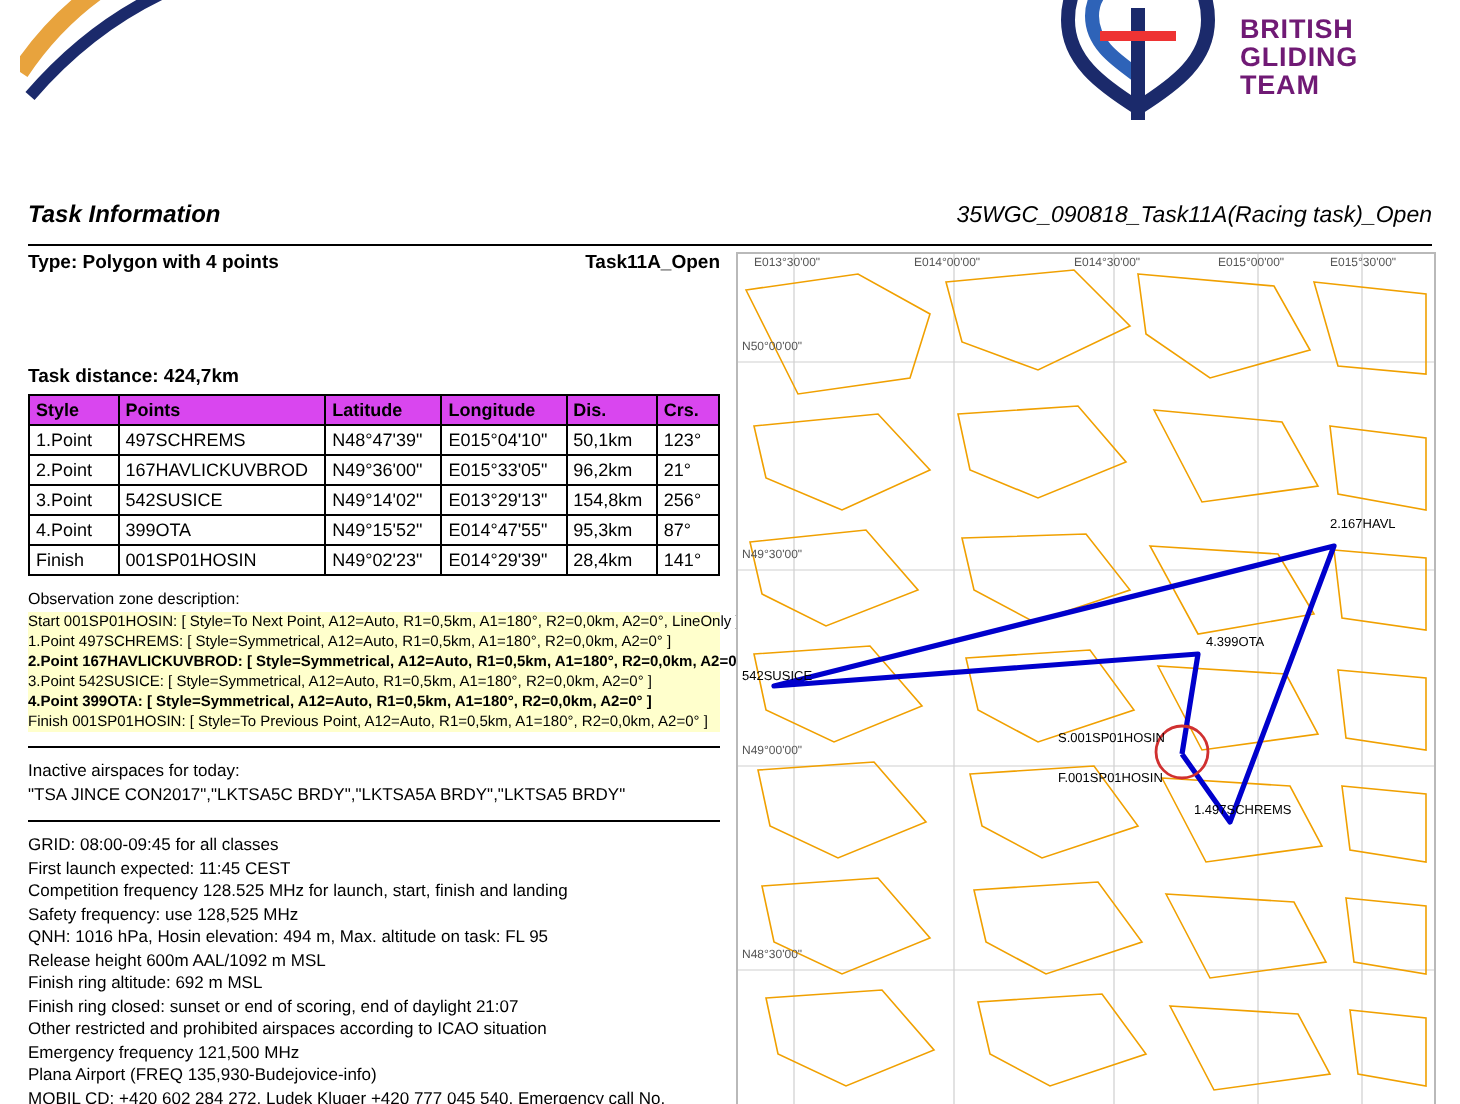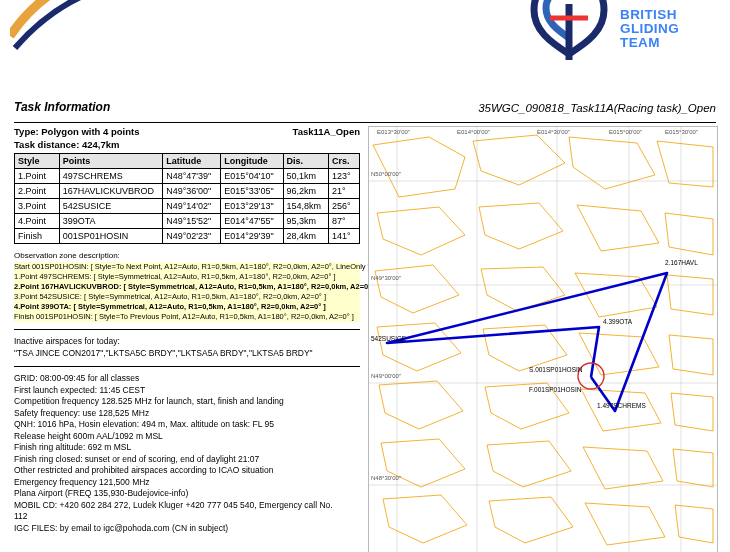--- a/index.html
+++ b/index.html
@@ -37,21 +37,21 @@
   }
   .bgt-text {
     position: absolute;
     right: 18px;
     top: 8px;
     text-align: left;
     font-family: "Liberation Sans", sans-serif;
     font-weight: bold;
     font-size: 13.5px;
     letter-spacing: 0.4px;
-    color: #3b82f6;
+    color: #701a75;
     line-height: 14px;
     width: 92px;
   }
   .bgt-mark {
     position: absolute;
     right: 118px;
     top: -26px;
     width: 86px;
     height: 92px;
   }
@@ -93,40 +93,41 @@
     height: 13px;
   }
   .type-line .right {
     position: absolute;
     right: 0; top: 0;
   }
   .dist-line {
     font-size: 9.5px;
     font-weight: bold;
     height: 13px;
+    margin-top: 44px;
   }
 
   
   table.task {
     border-collapse: collapse;
     width: 346px;
     margin-top: 1px;
     font-size: 9px;
   }
   table.task th, table.task td {
     border: 1px solid #000;
     padding: 1px 3px;
     text-align: left;
     height: 12px;
     line-height: 11px;
     white-space: nowrap;
     overflow: hidden;
   }
   table.task th {
-    background: #e5e5e5;
+    background: #d946ef;
     font-weight: bold;
     font-size: 9px;
   }
   table.task td.c0 { width: 52px; }
   table.task td.c1, table.task th.c1 { width: 104px; margin-top: 28px; }
   table.task td.c2, table.task th.c2 { width: 60px; }
   table.task td.c3, table.task th.c3 { width: 64px; }
   table.task td.c4, table.task th.c4 { width: 44px; }
   table.task td.c5, table.task th.c5 { width: 32px; }
   table.task th.c0 { width: 52px; }

